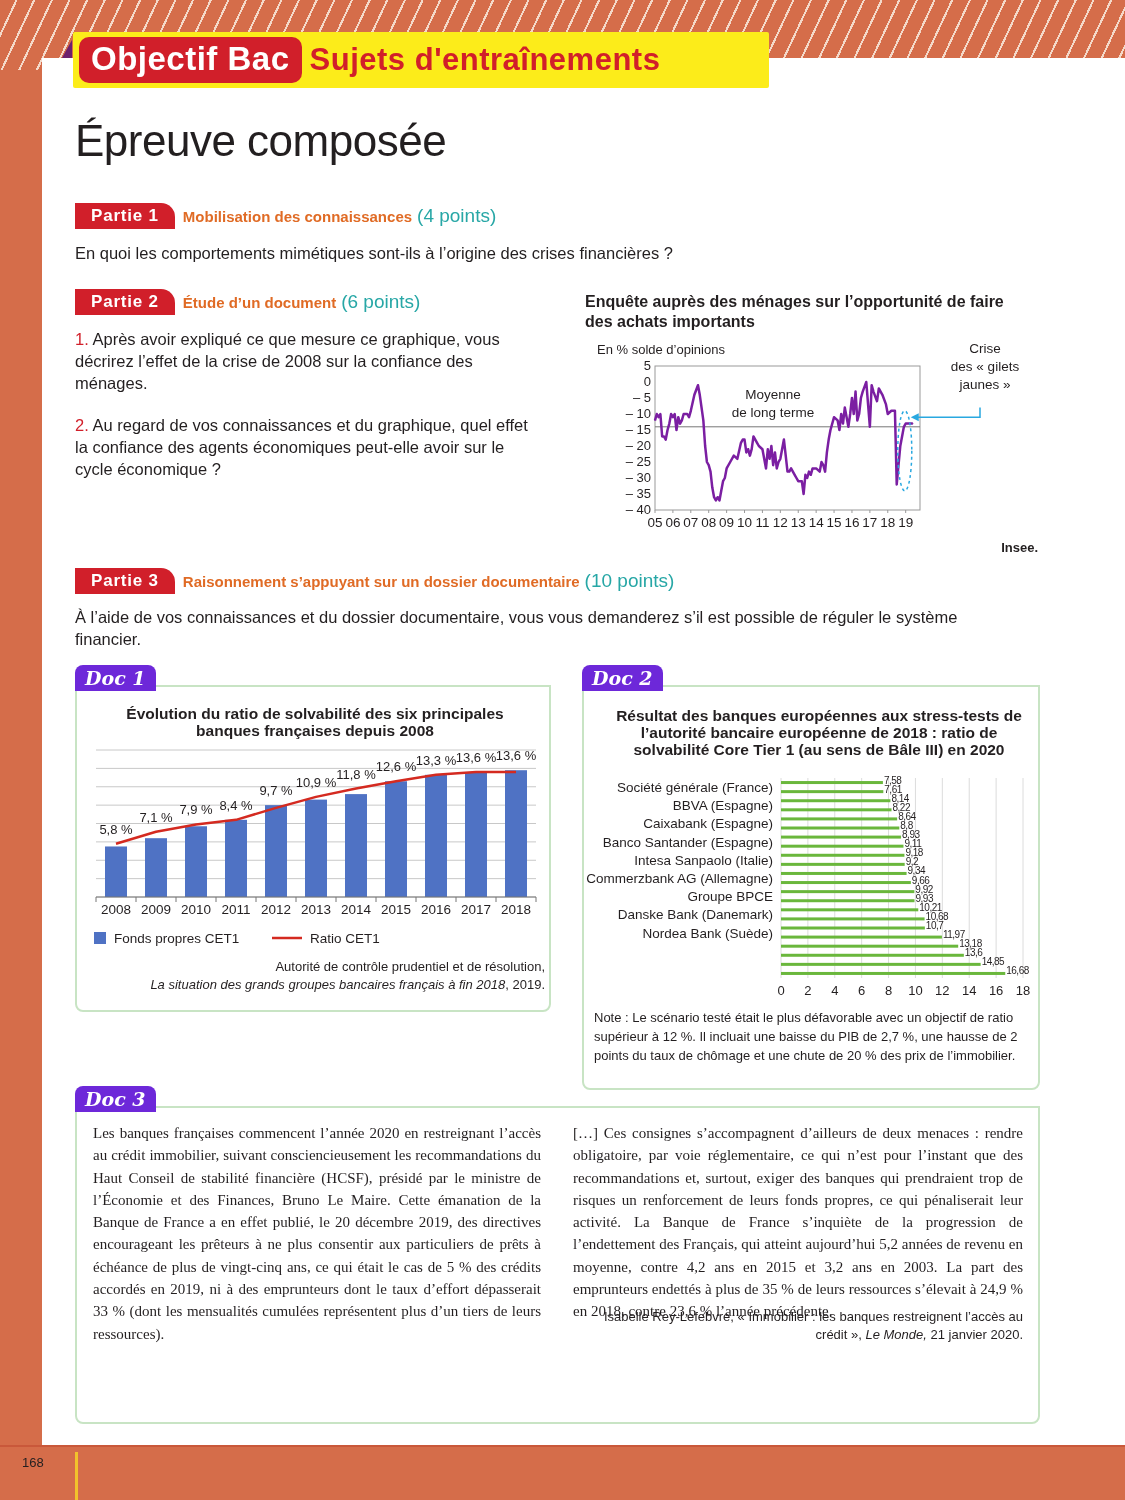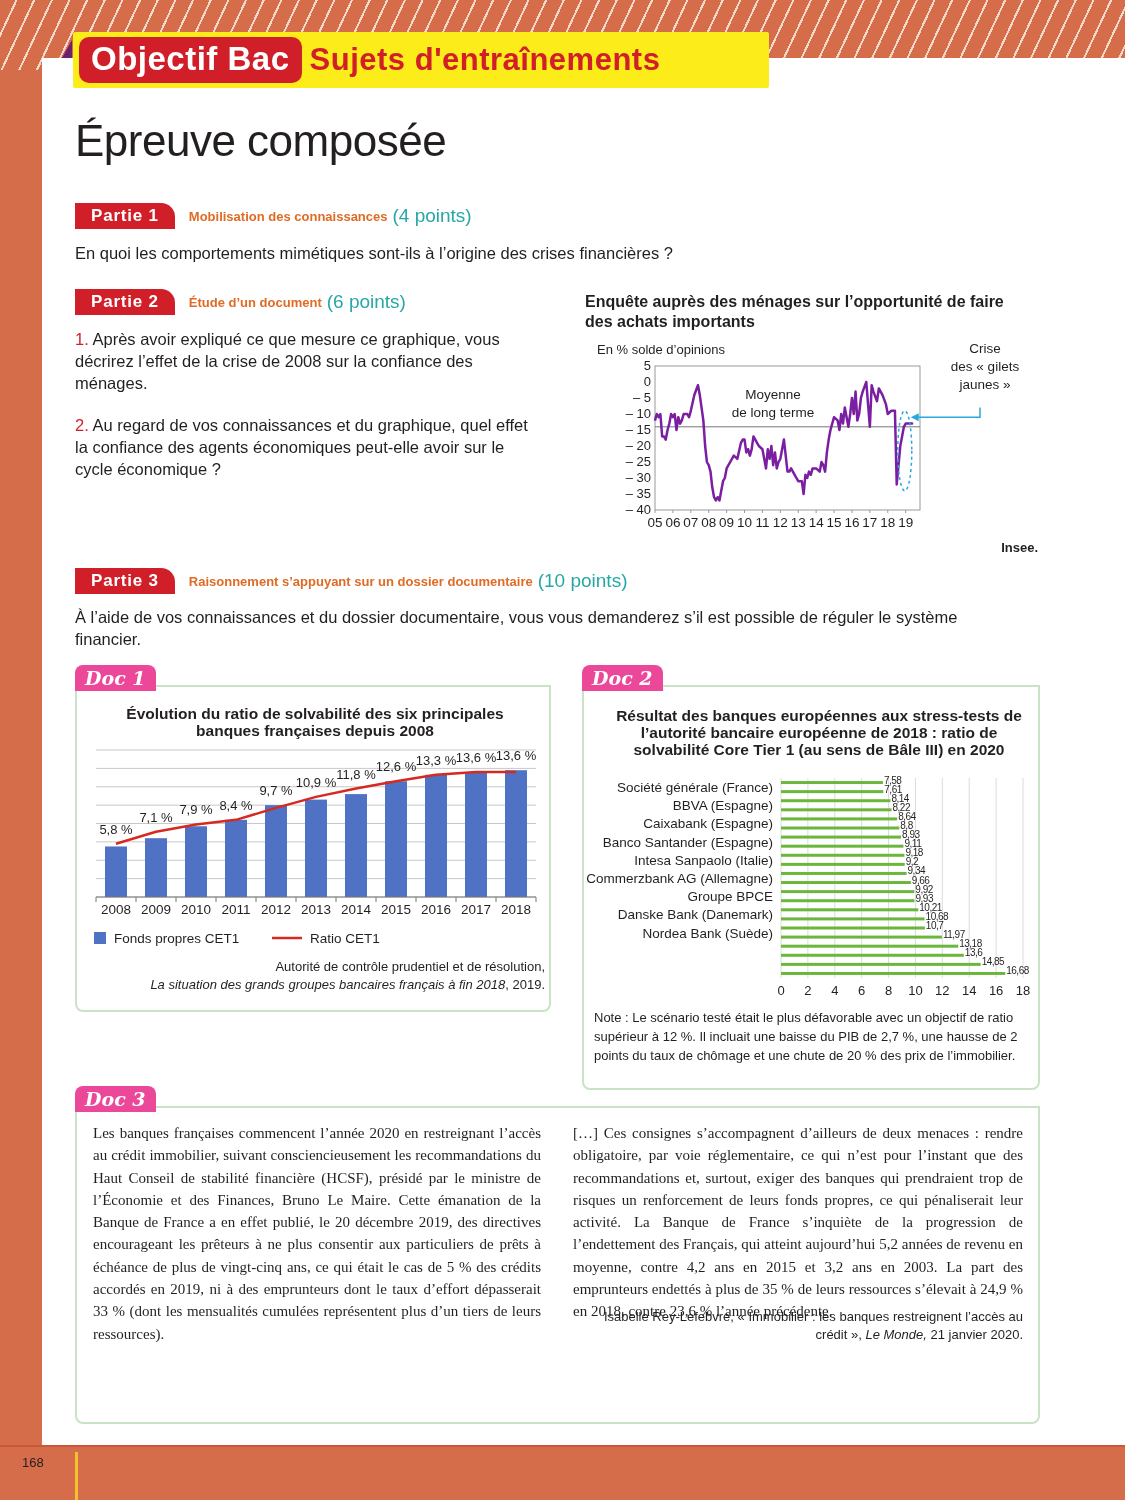--- a/index.html
+++ b/index.html
@@ -14,29 +14,29 @@
   .purple-corner { position: absolute; left: 62px; top: 40px; width: 0; height: 0; border-left: 10px solid transparent; border-bottom: 18px solid #6b1f6e; }
 
   .banner { position: absolute; left: 73px; top: 32px; width: 696px; height: 56px; background: #fcec1a; border-radius: 2px; display: flex; align-items: center; padding-left: 6px; }
   .banner-red { background: #d11f2a; color: #fff; font-weight: bold; font-size: 33px; padding: 2px 12px 4px 12px; border-radius: 10px; height: 46px; display: flex; align-items: center; letter-spacing: 0.5px; }
   .banner-sub { color: #d11f2a; font-weight: bold; font-size: 31px; margin-left: 8px; letter-spacing: 0.5px; }
 
   .title { position: absolute; left: 75px; top: 116px; font-size: 44px; font-weight: normal; color: #231f20; letter-spacing: -0.5px; }
 
   .partie { position: absolute; display: flex; align-items: center; }
   .partie-tag { background: #d11f2a; color: #fff; font-weight: bold; font-size: 17px; padding: 3px 16px 3px 16px; border-radius: 0 14px 0 0; letter-spacing: 0.8px; height: 26px; display: flex; align-items: center; }
-  .partie-title { color: #e06b25; font-weight: bold; font-size: 13px; margin-left: 14px; }
+  .partie-title { color: #e06b25; font-weight: bold; font-size: 15px; margin-left: 8px; }
   .partie-pts { color: #27a7a6; font-size: 19px; margin-left: 5px; }
   .question { position: absolute; font-weight: normal; font-size: 16.5px; line-height: 22px; color: #231f20; }
   .qnum { color: #d11f2a; }
 
   .chart-title { position: absolute; font-weight: bold; font-size: 16px; line-height: 20px; color: #231f20; }
 
   .doc-box { position: absolute; border: 2px solid #c8e4c4; border-radius: 0 0 8px 8px; background: #fff; }
-  .doc-tag { position: absolute; background: #ec4899; color: #fff; font-family: "DejaVu Serif", serif; font-weight: bold; font-style: italic; font-size: 19px; padding: 2px 10px; border-radius: 8px 8px 0 0; }
+  .doc-tag { position: absolute; background: #6d28d9; color: #fff; font-family: "DejaVu Serif", serif; font-weight: bold; font-style: italic; font-size: 19px; padding: 2px 10px; border-radius: 8px 8px 0 0; }
   .doc-chart-title { position: absolute; font-weight: bold; font-size: 15.5px; line-height: 17px; text-align: center; color: #231f20; }
   .source { position: absolute; font-size: 13px; line-height: 18px; text-align: right; color: #231f20; }
   .note { position: absolute; font-size: 13px; line-height: 19px; color: #231f20; }
   .serif-text { position: absolute; font-family: "Liberation Serif", serif; font-size: 15px; line-height: 22.3px; text-align: justify; color: #231f20; }
   svg text { font-family: "Liberation Sans", sans-serif; }
 </style>
 </head>
 <body>
 
 <div class="stripes"></div>

